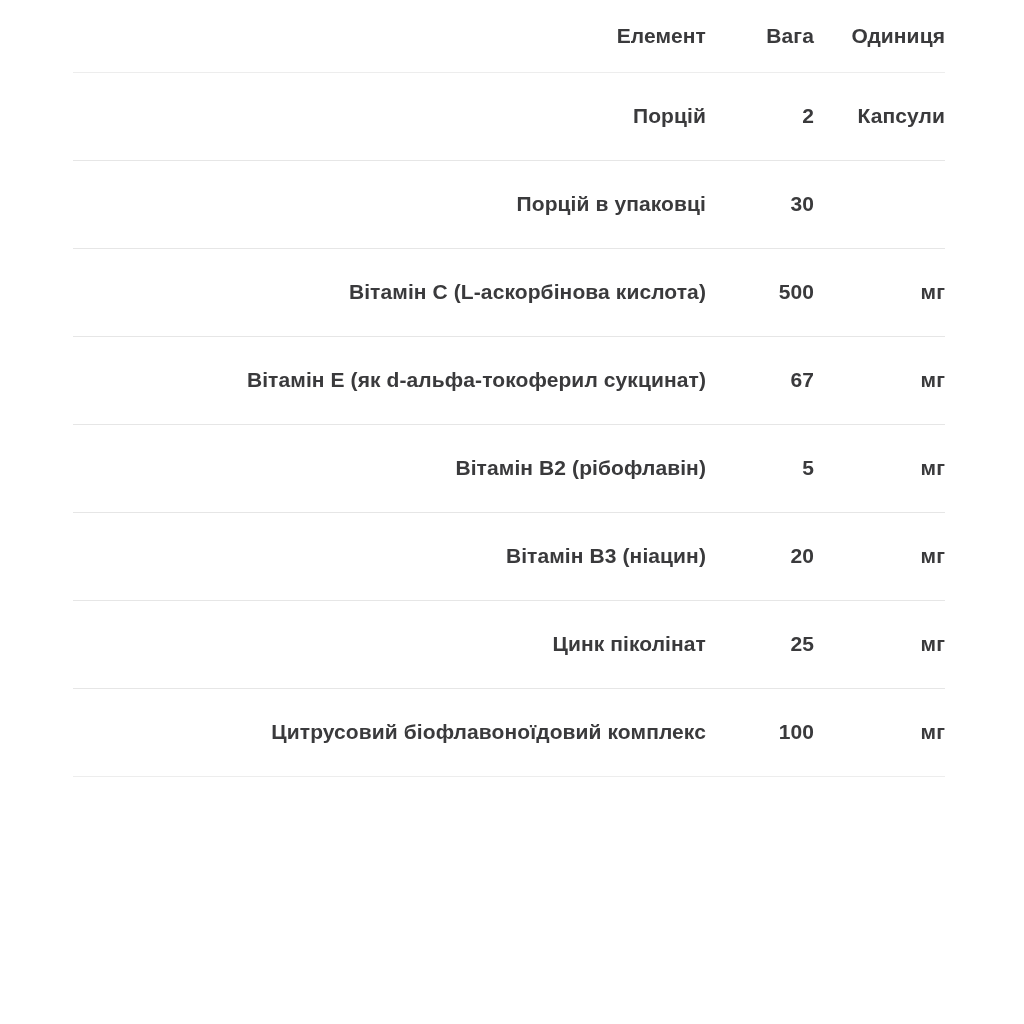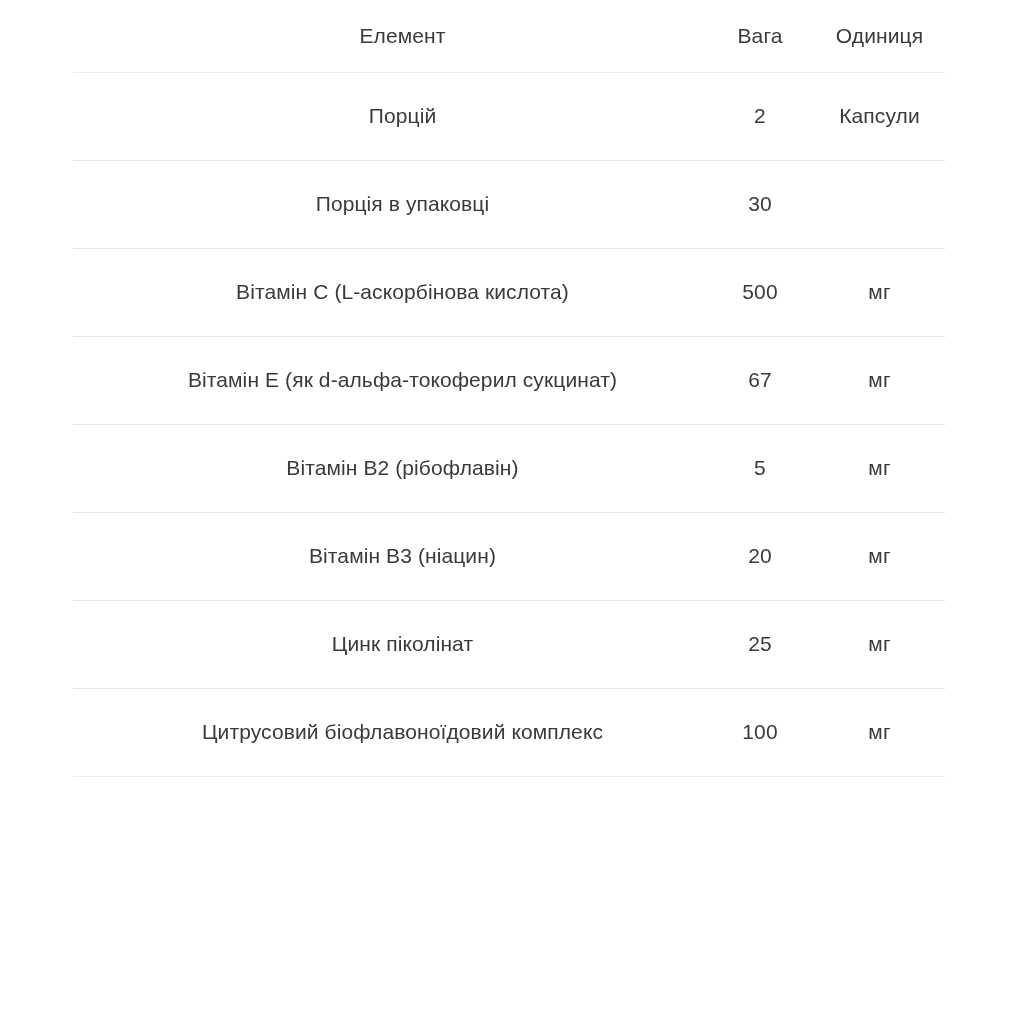--- a/index.html
+++ b/index.html
@@ -41,23 +41,23 @@
 
   
   .nutrition-table tr.header-row {
     height: 72px;
   }
 
   .nutrition-table th,
   .nutrition-table td {
     padding: 0;
     margin: 8px;
-    text-align: center;
+    text-align: right;
     vertical-align: middle;
-    font-weight: 400;
+    font-weight: 700;
     font-size: 21px;
     line-height: 1.3;
     color: #3a3a3c;
     letter-spacing: 0.1px;
     border-bottom: 1px solid #e6e6e6;
     white-space: nowrap;
   }
 
   .nutrition-table th.cell-name,
   .nutrition-table td.cell-name {
@@ -102,21 +102,21 @@
         <th class="cell-unit">Одиниця</th>
       </tr>
     </thead>
     <tbody id="table-body">
         <tr>
           <td class="cell-name">Порцій</td>
           <td class="cell-value">2</td>
           <td class="cell-unit">Капсули</td>
         </tr>
         <tr>
-          <td class="cell-name">Порція в упаковці</td>
+          <td class="cell-name">Порцій в упаковці</td>
           <td class="cell-value">30</td>
           <td class="cell-unit"></td>
         </tr>
         <tr>
           <td class="cell-name">Вітамін C (L-аскорбінова кислота)</td>
           <td class="cell-value">500</td>
           <td class="cell-unit">мг</td>
         </tr>
         <tr>
           <td class="cell-name">Вітамін E (як d-альфа-токоферил сукцинат)</td>

